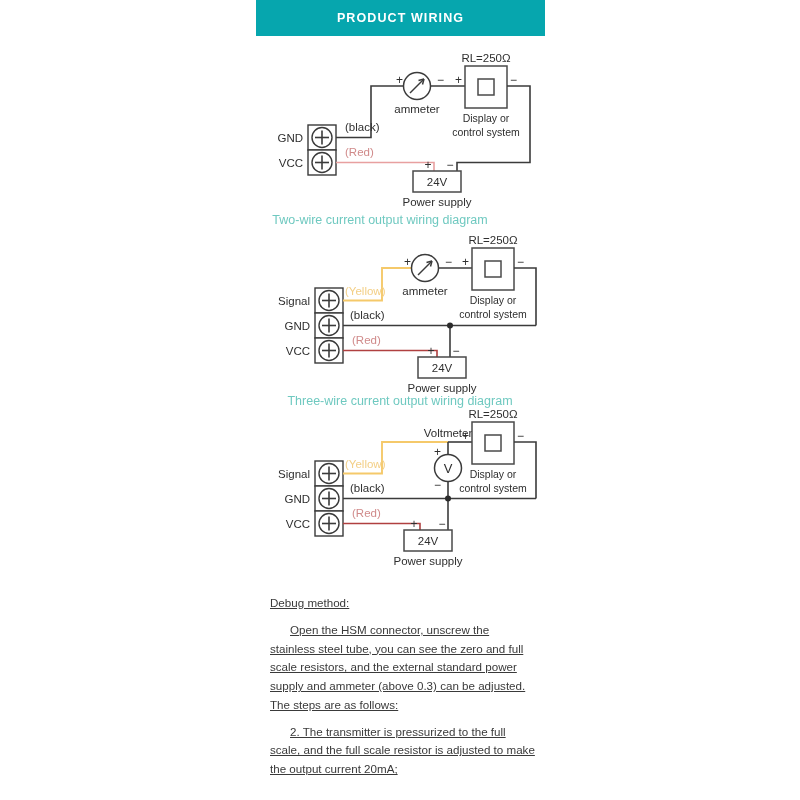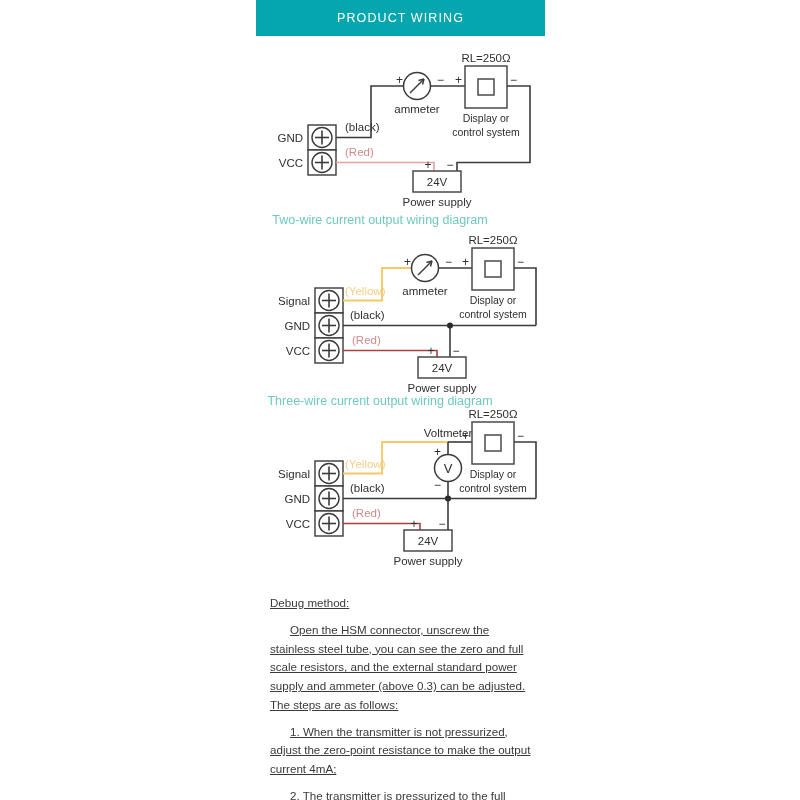--- a/index.html
+++ b/index.html
@@ -10,21 +10,21 @@
   }
   #page{position:absolute;left:0;top:0;width:800px;height:800px;}
 
   
   .header-bar{
     position:absolute;left:256px;top:0;width:289px;height:36px;
     background:#06a6ae;
     display:flex;align-items:center;justify-content:center;
   }
   .header-title{
-    color:#ffffff;font-size:12.5px;letter-spacing:1.1px;font-weight:400;
+    color:#ffffff;font-size:12.5px;letter-spacing:1.1px;font-weight:700;
   }
 
   
   svg.diagram{position:absolute;left:0;top:0;width:800px;height:800px;overflow:visible;}
   .wire{stroke:#3b3b3b;stroke-width:1.6;fill:none;}
   .wire-red{stroke:#e8a0a0;stroke-width:1.6;fill:none;}
   .wire-red-dark{stroke:#b04040;stroke-width:1.6;fill:none;}
   .wire-yellow{stroke:#f5c96a;stroke-width:1.9;fill:none;}
   .box{stroke:#4a4a4a;stroke-width:1.5;fill:#ffffff;}
   .meter{stroke:#3b3b3b;stroke-width:1.5;fill:#ffffff;}
@@ -234,23 +234,22 @@
 
       <rect class="box" x="404" y="530" width="48" height="21"></rect>
       <text class="t-lbl" x="428" y="545" text-anchor="middle">24V</text>
       <text class="t-sign" x="414" y="528" text-anchor="middle">+</text>
       <text class="t-sign" x="442" y="528" text-anchor="middle">−</text>
       <text class="t-lbl" x="428" y="565" text-anchor="middle">Power supply</text>
     </g>
   </svg>
 
   <div class="caption" style="top:213px;">Two-wire current output wiring diagram</div>
-  <div class="caption" style="top:394px;">Three-wire current output wiring diagram</div>
+  <div class="caption" style="top:394px;padding-left:20px;">Three-wire current output wiring diagram</div>
 
   <div class="body-text">
     <p>Debug method:</p>
     <p class="ind">Open the HSM connector, unscrew the stainless steel tube, you can see the zero and full scale resistors, and the external standard power supply and ammeter (above 0.3) can be adjusted. The steps are as follows:</p>
-    <p class="ind">1. When the transmitter is not pressurized, adjust the zero-point resistance to make the output current 4mA;</p>
     <p class="ind">2. The transmitter is pressurized to the full scale, and the full scale resistor is adjusted to make the output current 20mA;</p>
 
   </div>
 
 </div>
 
 </body></html>

